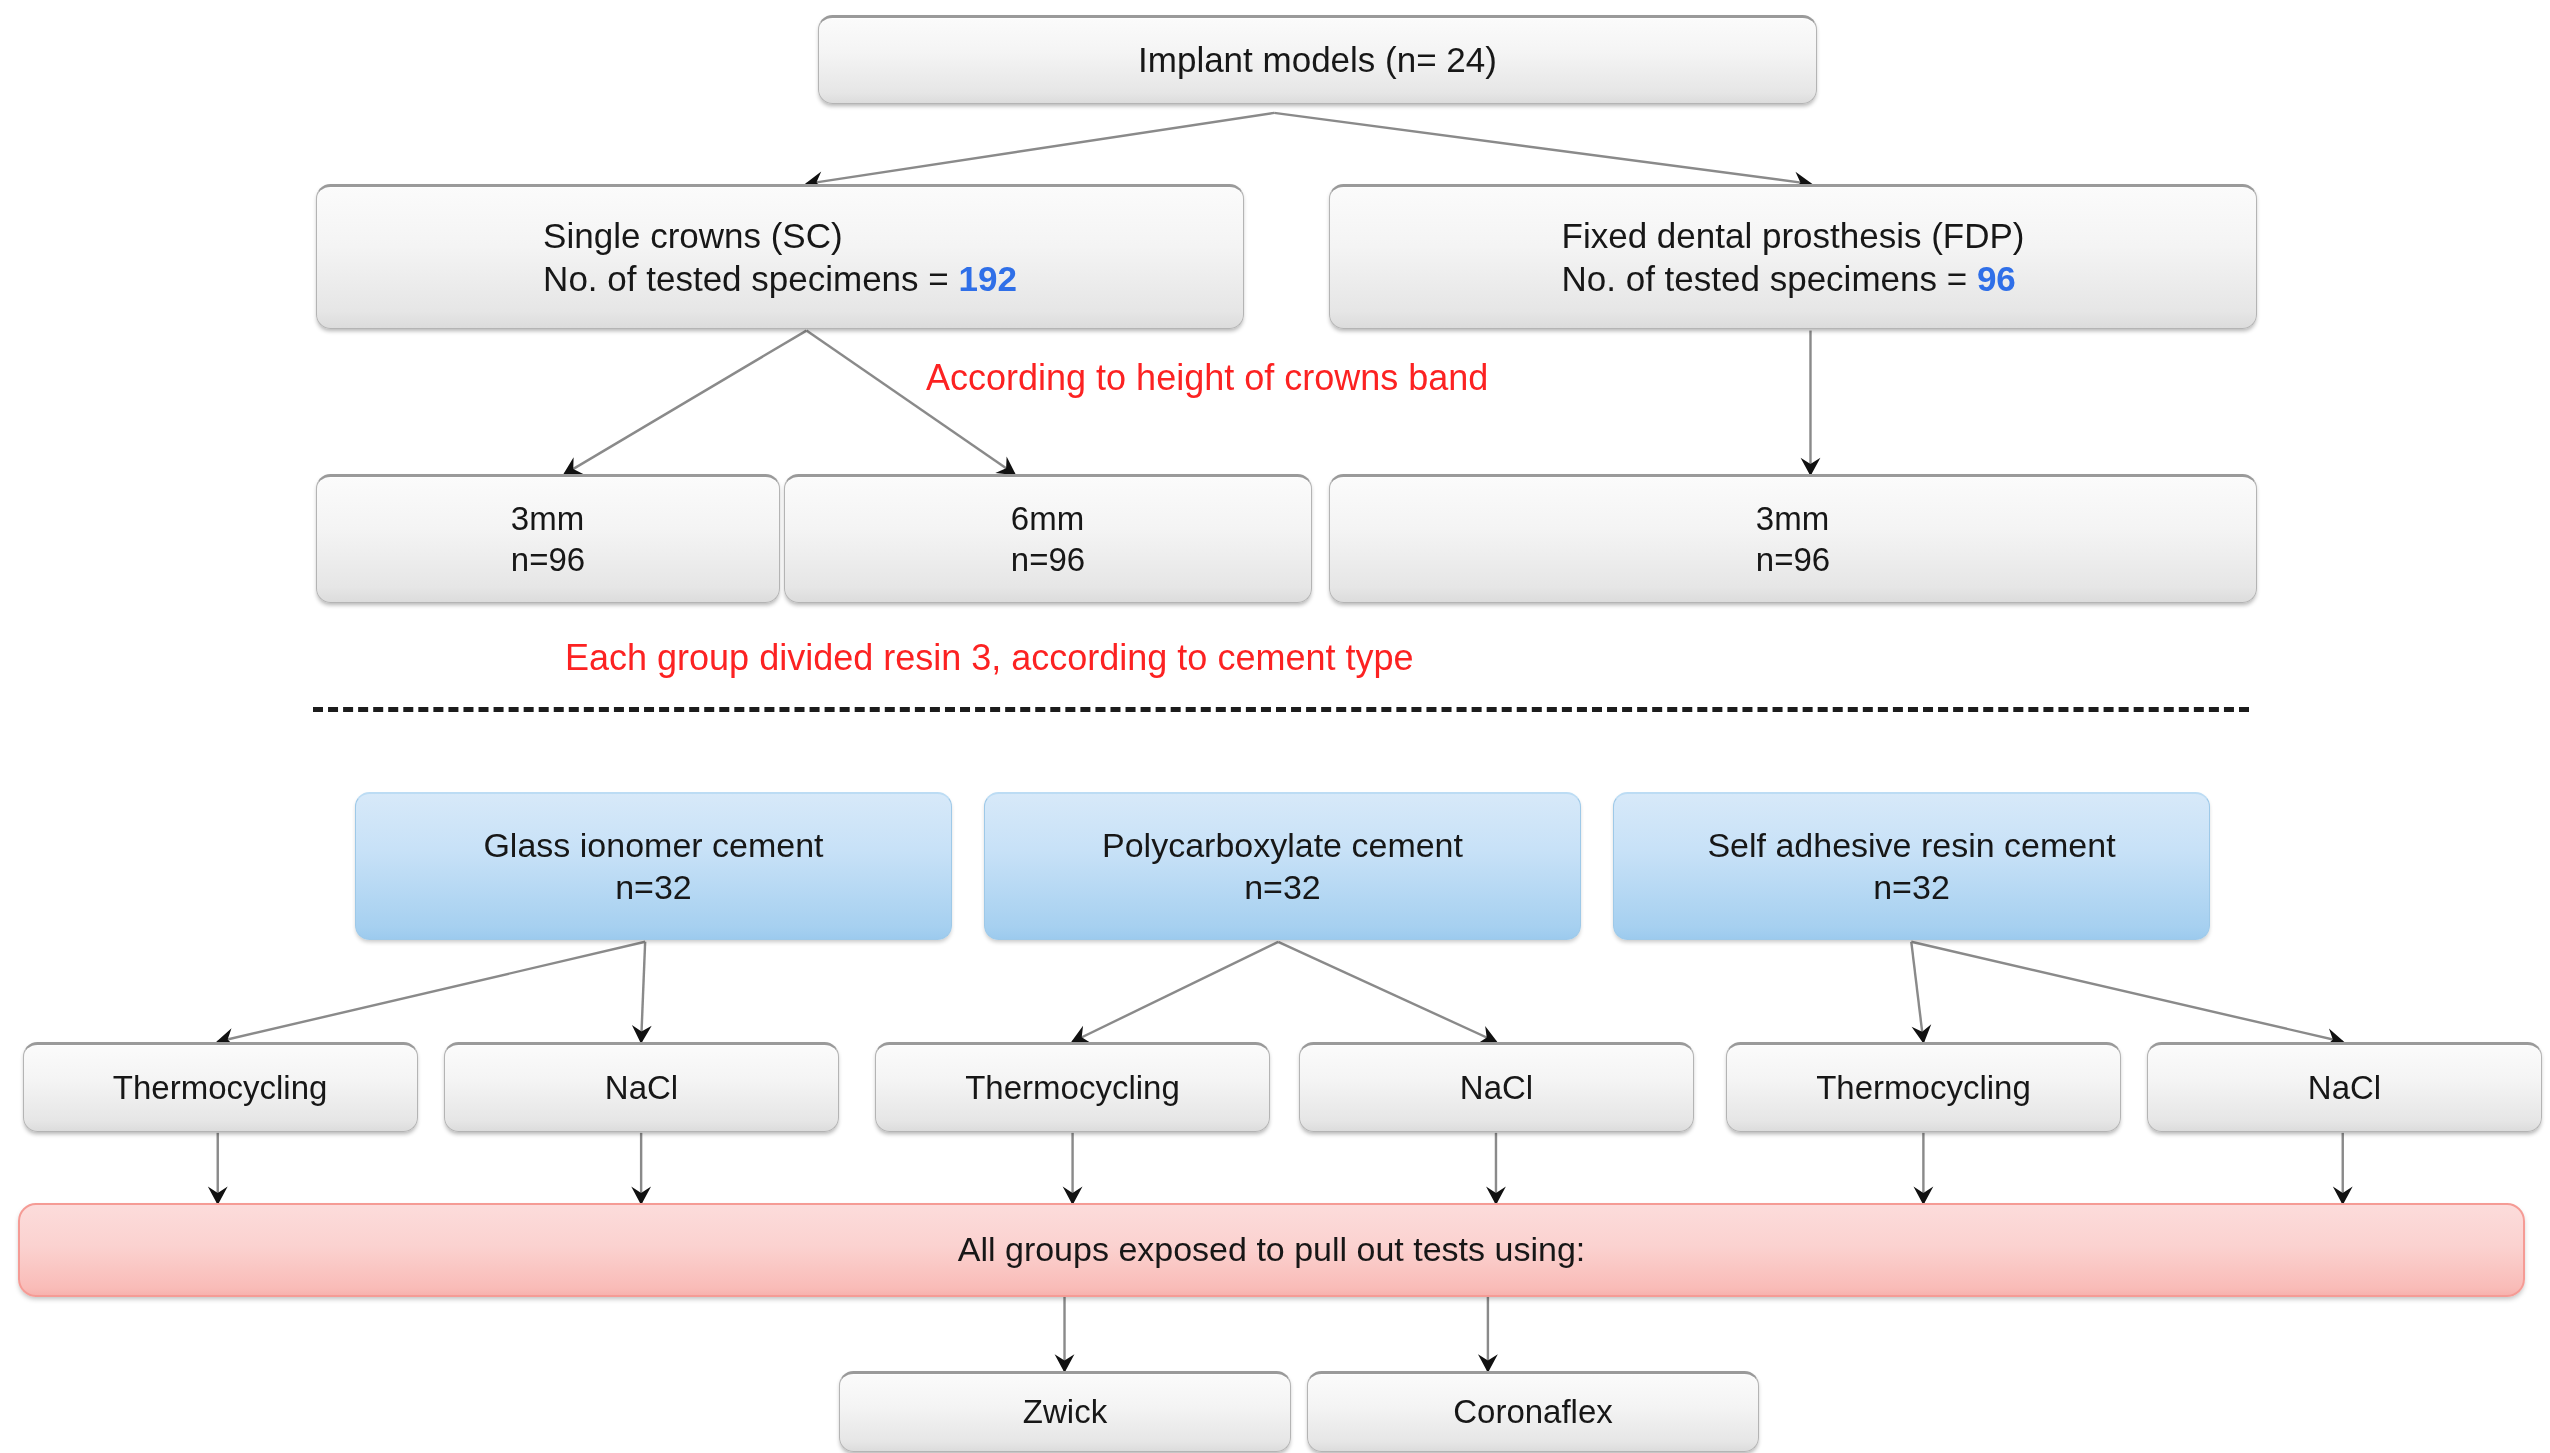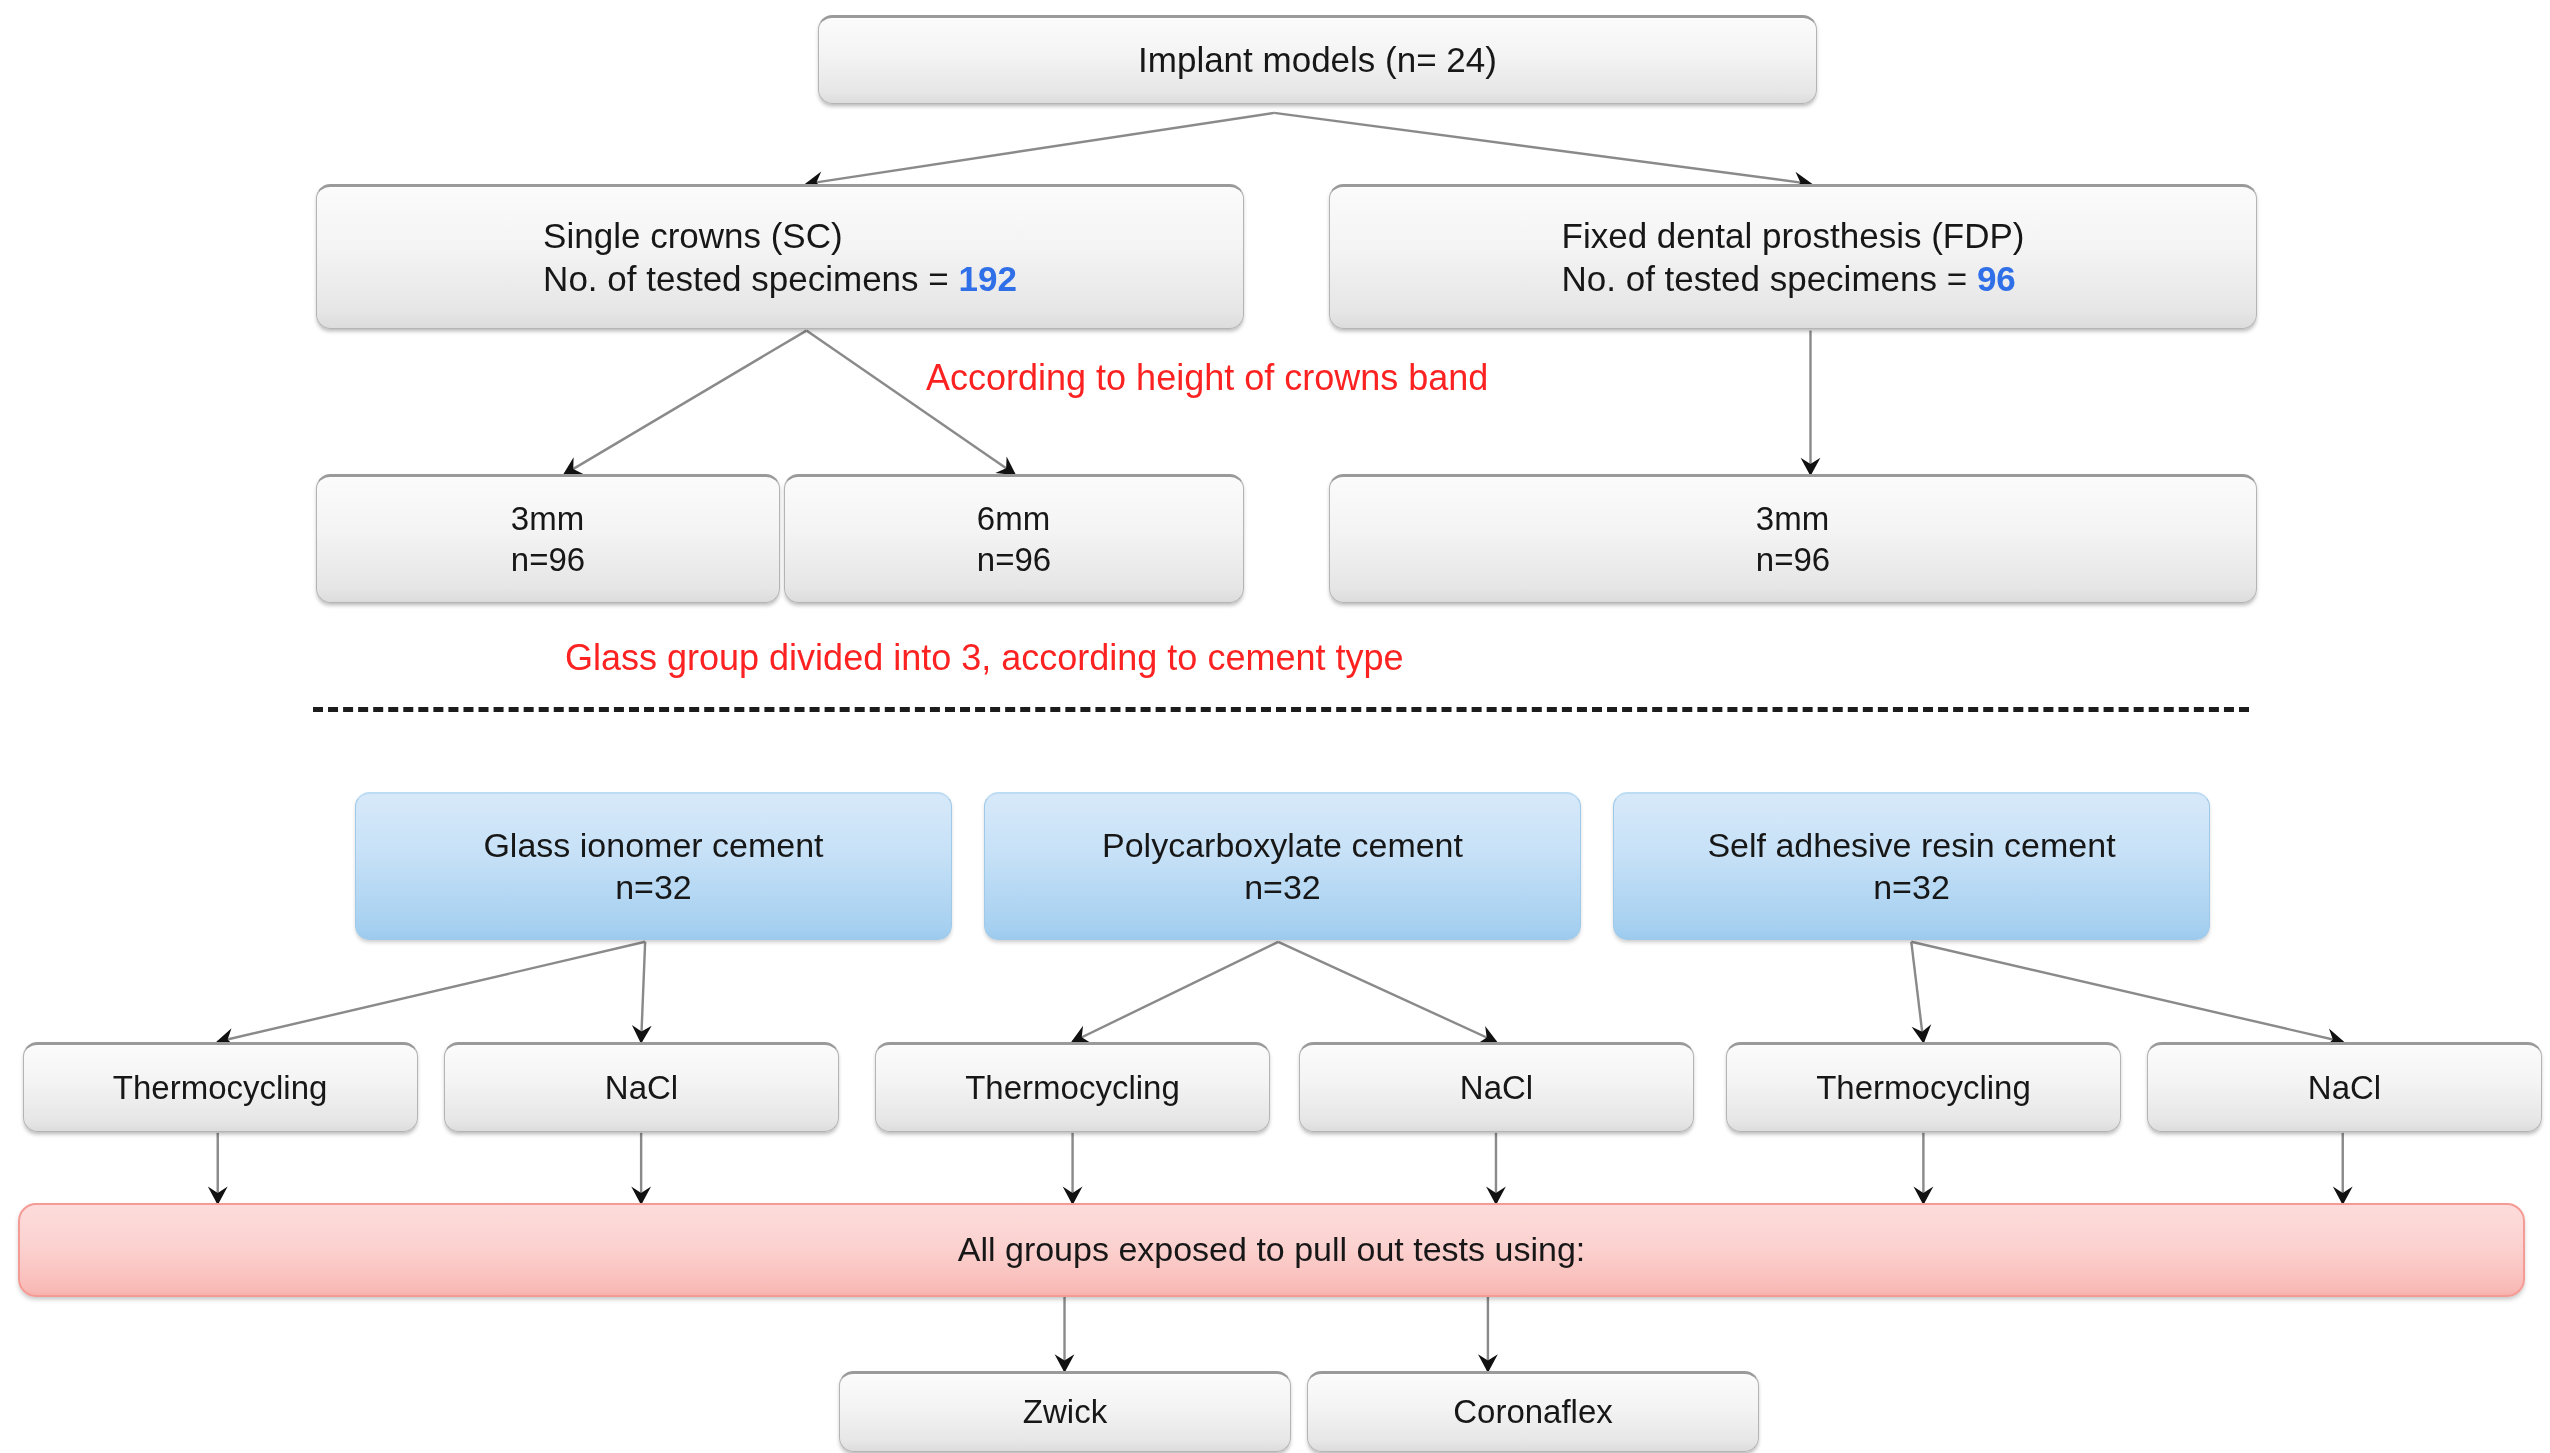--- a/index.html
+++ b/index.html
@@ -153,35 +153,35 @@
 
   <div class="annot" style="left:926px; top:357px; font-size:36px;">According to height of crowns band</div>
 
   <div class="node grey lefttext" style="left:316px; top:474px; width:464px; height:129px; font-size:33px;">
     <div class="stack">
       <span class="ln">3mm</span>
       <span class="ln">n=96</span>
     </div>
   </div>
 
-  <div class="node grey lefttext" style="left:784px; top:474px; width:460px; height:129px; font-size:33px;">
+  <div class="node grey lefttext" style="left:784px; top:474px; width:528px; height:129px; font-size:33px;">
     <div class="stack">
       <span class="ln">6mm</span>
       <span class="ln">n=96</span>
     </div>
   </div>
 
   <div class="node grey lefttext" style="left:1329px; top:474px; width:928px; height:129px; font-size:33px;">
     <div class="stack">
       <span class="ln">3mm</span>
       <span class="ln">n=96</span>
     </div>
   </div>
 
-  <div class="annot" style="left:565px; top:637px; font-size:36px;">Glass group divided into 3, according to cement type</div>
+  <div class="annot" style="left:565px; top:637px; font-size:36px;">Each group divided resin 3, according to cement type</div>
 
   <div class="dashed-rule" style="left:313px; top:707px; width:1936px;"></div>
 
   <div class="node blue lefttext" style="left:355px; top:792px; width:597px; height:148px; font-size:34px;">
     <div class="stack" style="text-align:center;">
       <span class="ln">Glass ionomer cement</span>
       <span class="ln">n=32</span>
     </div>
   </div>
 

